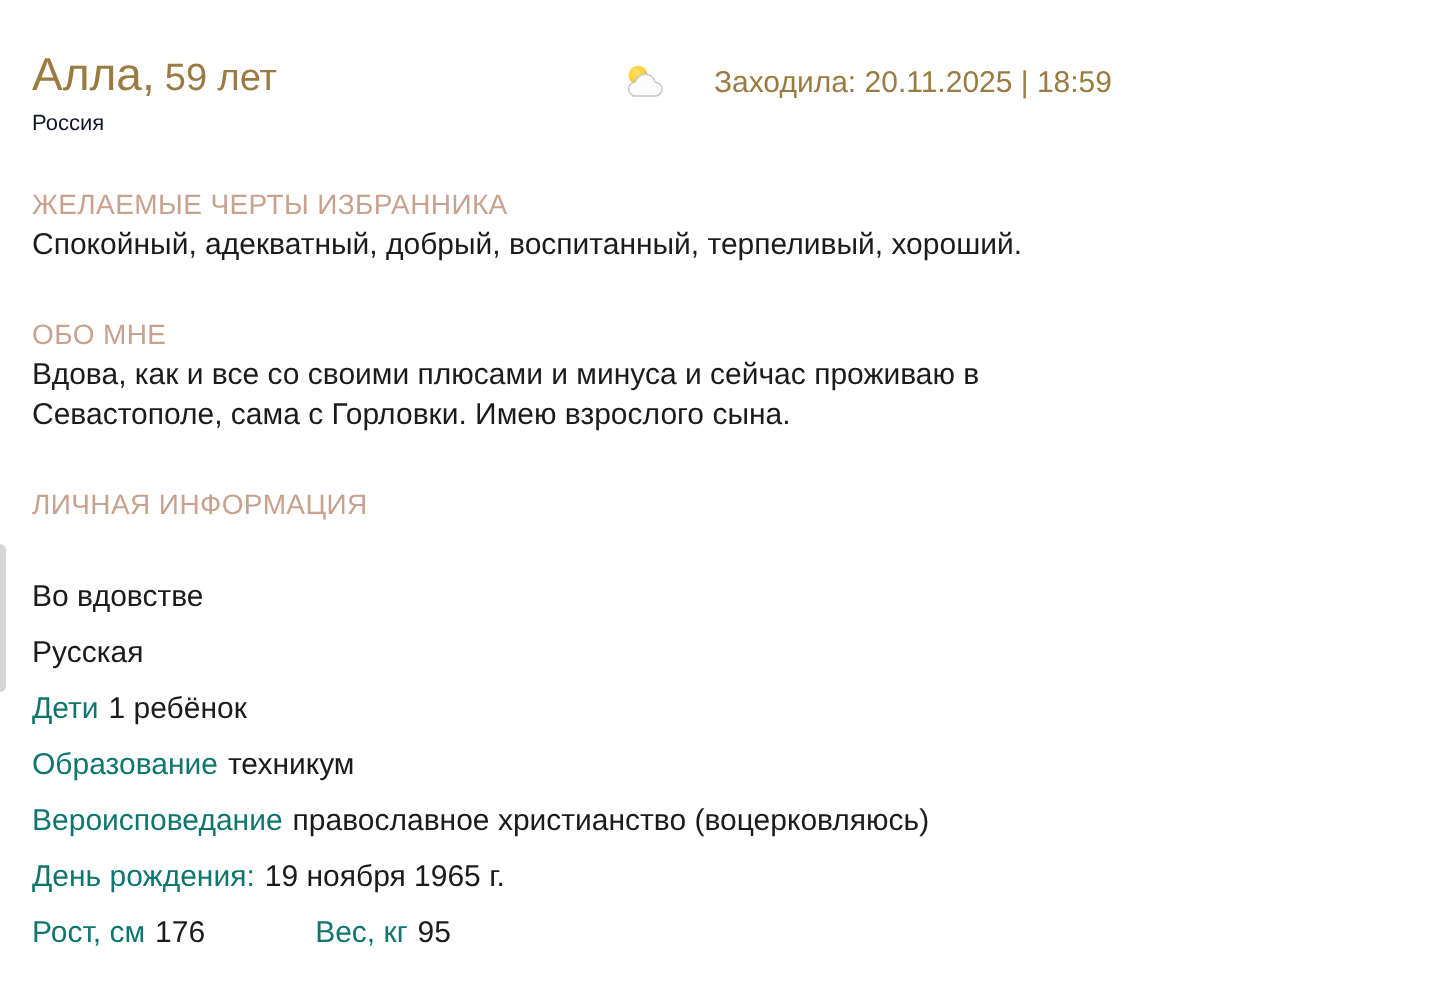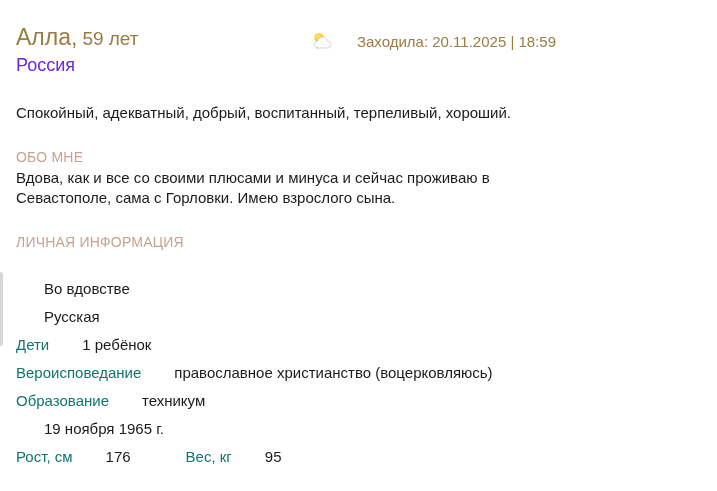--- a/index.html
+++ b/index.html
@@ -18,40 +18,40 @@
     border-radius:0 3px 3px 0;
   }
   .content { padding:24px 14px 0 16px; }
 
   
   .header { display:flex; justify-content:space-between; align-items:flex-start; }
   .title-line { color:#9a7c42; font-size:23px; line-height:26px; }
   .title-name { font-size:23px; }
   .title-sep { font-size:23px; margin-right:5px; }
   .title-age { font-size:19px; }
-  .country { color:#6d28d9; font-size:18px; margin-top:3px; }
+  .country { color:#0f172a; font-size:11px; margin-top:3px; }
 
   .meta { display:flex; align-items:center; gap:24px; margin-top:7px; padding-right:0px; }
   .meta-text { color:#9a7c42; font-size:15px; white-space:nowrap; }
   .meta-icon { width:22px; height:20px; display:block; }
 
   
   .section { margin-top:27px; }
   .section-title {
     color:#c8a28e; font-size:14px; line-height:15px; letter-spacing:0.2px;
   }
   .section-text {
     color:#1b1b1b; font-size:15px; line-height:20px; margin-top:3px; max-width:668px;
   }
 
   .section-personal .section-title { margin-bottom:24px; }
   .info-row { height:28px; display:flex; align-items:center; font-size:15px; }
   .info-label { color:#0f766e; margin-right:5px; white-space:nowrap; }
   .info-label:empty { display:none; margin:0; }
-  .info-value { color:#1b1b1b;margin-left:28px; }
+  .info-value { color:#1b1b1b; }
   .help-link {
     color:#a3927f; margin-right:5px; cursor:pointer;
     border-bottom:1px dashed #bcab96; line-height:15px;
   }
   .measure-group { display:flex; align-items:center; }
   .measure-group + .measure-group { margin-left:55px; }
 </style>
 </head>
 <body>
 
@@ -78,20 +78,21 @@
             </radialGradient>
           </defs>
           <circle cx="8" cy="6.6" r="4.7" fill="url(#sun-grad)"></circle>
           <path d="M5.2 17 h11.2 c2 0 3.6-1.55 3.6-3.45 c0-1.85-1.5-3.35-3.4-3.45 c-0.5-2.3-2.5-4-5-4 c-2.4 0-4.4 1.6-4.9 3.85 c-1.9 0.2-3.4 1.75-3.4 3.6 c0 1.9 1.6 3.45 3.9 3.45 z" fill="#fcfcfc" stroke="#c6c6c6" stroke-width="0.7"></path>
         </svg>
         <span class="meta-text">Заходила: 20.11.2025 | 18:59</span>
       </div>
     </div>
 
     <div class="section">
+      <div class="section-title">ЖЕЛАЕМЫЕ ЧЕРТЫ ИЗБРАННИКА</div>
       <div class="section-text">Спокойный, адекватный, добрый, воспитанный, терпеливый, хороший.</div>
     </div>
 
     <div class="section">
       <div class="section-title">ОБО МНЕ</div>
       <div class="section-text">Вдова, как и все со своими плюсами и минуса и сейчас проживаю в Севастополе, сама с Горловки. Имею взрослого сына.</div>
     </div>
 
     <div class="section section-personal">
       <div class="section-title">ЛИЧНАЯ ИНФОРМАЦИЯ</div>
@@ -105,30 +106,31 @@
 
         <span class="info-value">Русская</span>
       </div>
 
       <div class="info-row">
         <span class="info-label">Дети</span>
         <span class="info-value">1 ребёнок</span>
       </div>
 
       <div class="info-row">
+        <span class="info-label">Образование</span>
+        <span class="info-value">техникум</span>
+      </div>
+
+      <div class="info-row">
         <span class="info-label">Вероисповедание</span>
         <span class="info-value">православное христианство (воцерковляюсь)</span>
       </div>
 
       <div class="info-row">
-        <span class="info-label">Образование</span>
-        <span class="info-value">техникум</span>
-      </div>
-
-      <div class="info-row">
+        <span class="info-label">День рождения:</span>
         <span class="info-value">19 ноября 1965 г.</span>
       </div>
 
 
       <div class="info-row">
         <span class="measure-group">
           <span class="info-label">Рост, см</span>
           <span class="info-value">176</span>
         </span>
         <span class="measure-group">

